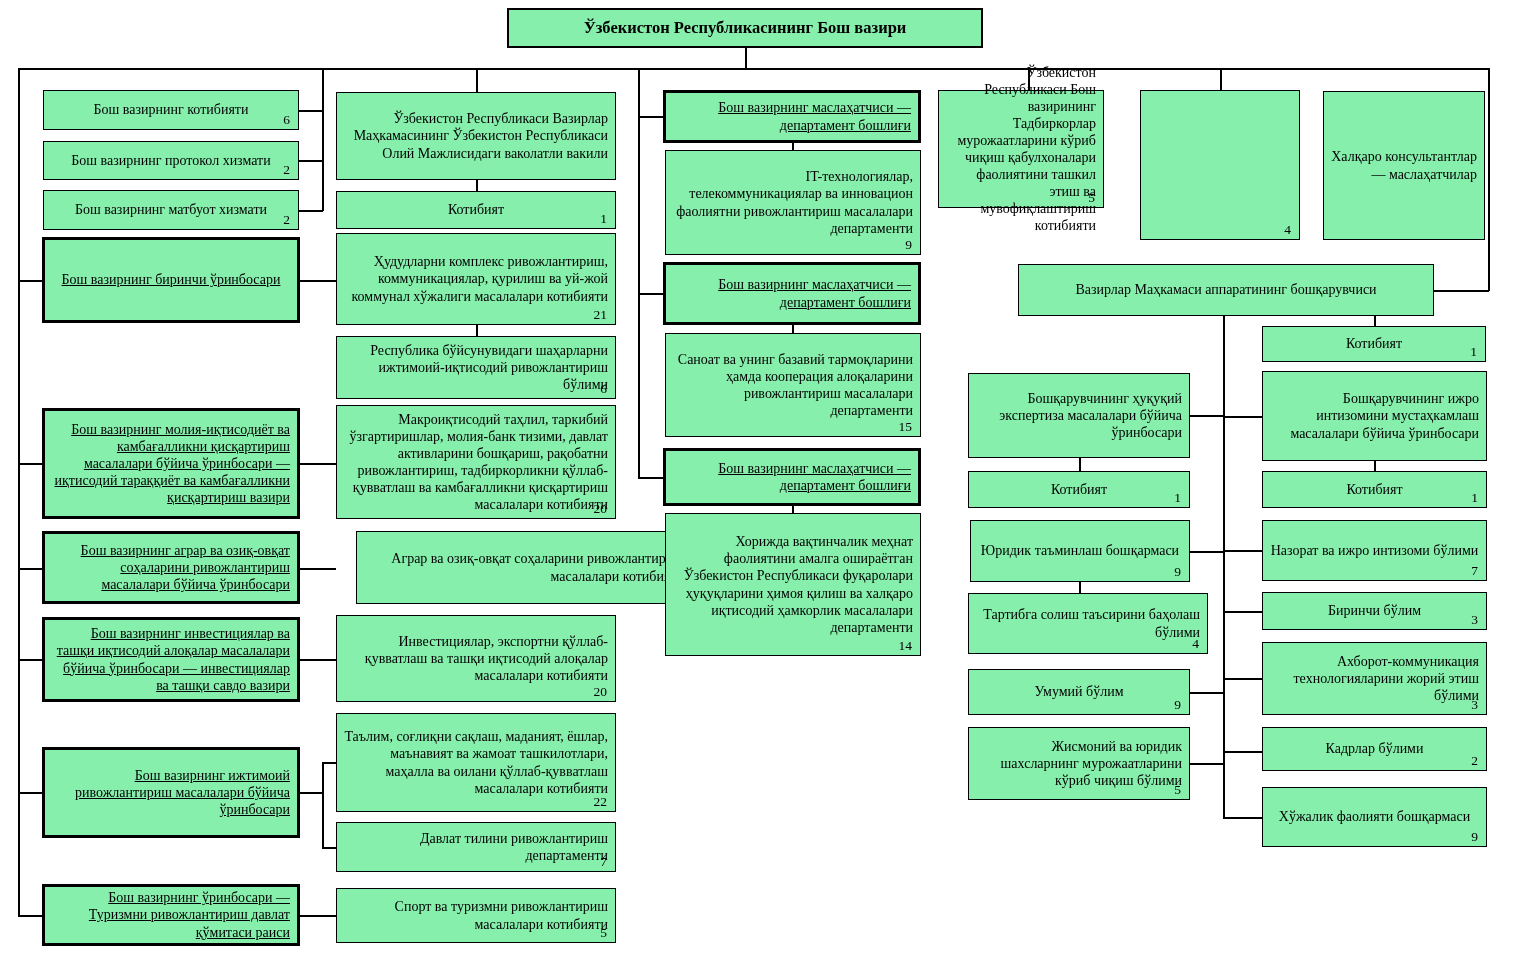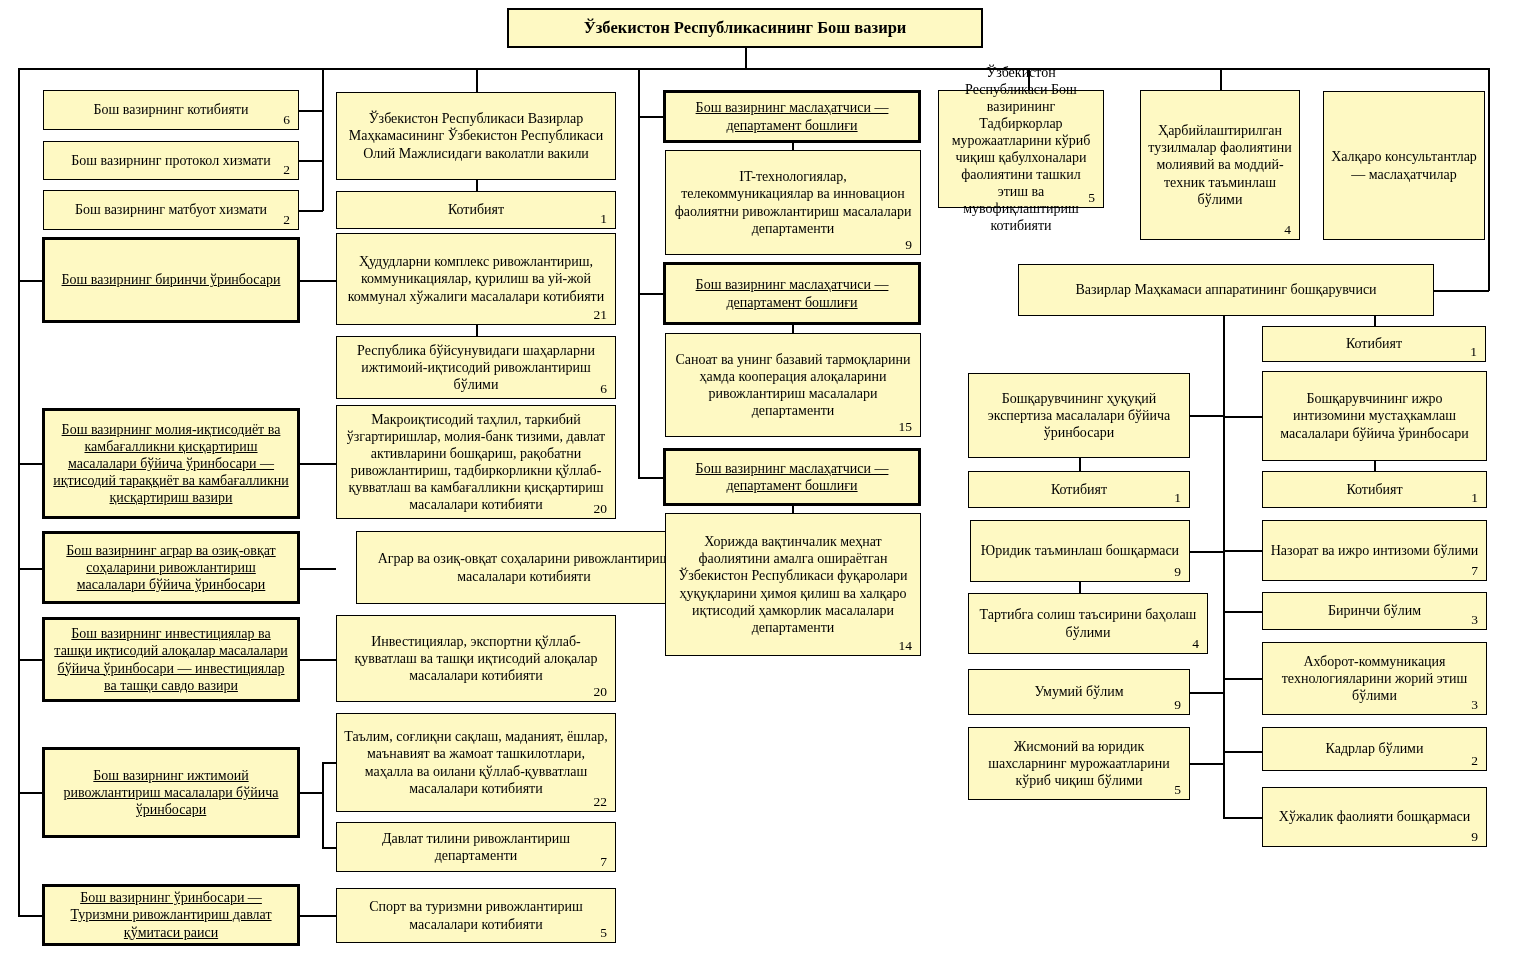--- a/index.html
+++ b/index.html
@@ -1,19 +1,19 @@
 <!DOCTYPE html>
 <html><head>
 <meta charset="utf-8">
 <style>
   html,body{margin:0;padding:0;background:#fff;}
   .canvas{position:relative;width:1516px;height:961px;background:#fff;overflow:hidden;
           font-family:"Liberation Serif","DejaVu Serif",serif;color:#000;}
-  .box{position:absolute;box-sizing:border-box;border:1.6px solid #000;background:#fef9c3;
-       display:flex;align-items:center;justify-content:center;text-align:center;
+  .box{position:absolute;box-sizing:border-box;border:1.6px solid #000;background:#86efac;
+       display:flex;align-items:center;justify-content:center;text-align:right;
        padding:2px 7px;font-size:14px;line-height:1.22;}
   .box.b{border-width:3.4px;text-decoration:underline;}
   .box .t{display:block;}
   .box .n{position:absolute;right:8px;bottom:0px;font-size:13.5px;line-height:1.3;}
   .title-box{border-width:2.4px;font-weight:bold;font-size:16.5px;}
   .ln{position:absolute;background:#000;}
 </style>
 </head>
 <body>
 
@@ -120,21 +120,20 @@
   <div class="box" style="left:665px;top:513px;width:256px;height:143px">
     <span class="t">Хорижда вақтинчалик меҳнат фаолиятини амалга ошираётган Ўзбекистон Республикаси фуқаролари ҳуқуқларини ҳимоя қилиш ва халқаро иқтисодий ҳамкорлик масалалари департаменти</span>
     <span class="n">14</span>
   </div>
 
   <div class="box" style="left:938px;top:90px;width:166px;height:118px">
     <span class="t">Ўзбекистон Республикаси Бош вазирининг Тадбиркорлар мурожаатларини кўриб чиқиш қабулхоналари фаолиятини ташкил этиш ва мувофиқлаштириш котибияти</span>
     <span class="n">5</span>
   </div>
   <div class="box" style="left:1140px;top:90px;width:160px;height:150px">
-    <span class="t">Ҳарбийлаштирилган тузилмалар фаолиятини молиявий ва моддий-техник таъминлаш бўлими</span>
     <span class="n">4</span>
   </div>
   <div class="box" style="left:1323px;top:91px;width:162px;height:149px">
     <span class="t">Халқаро консультантлар — маслаҳатчилар</span>
   </div>
 
   <div class="box" style="left:1018px;top:264px;width:416px;height:52px">
     <span class="t">Вазирлар Маҳкамаси аппаратининг бошқарувчиси</span>
   </div>
   <div class="box" style="left:1262px;top:326px;width:224px;height:36px">

